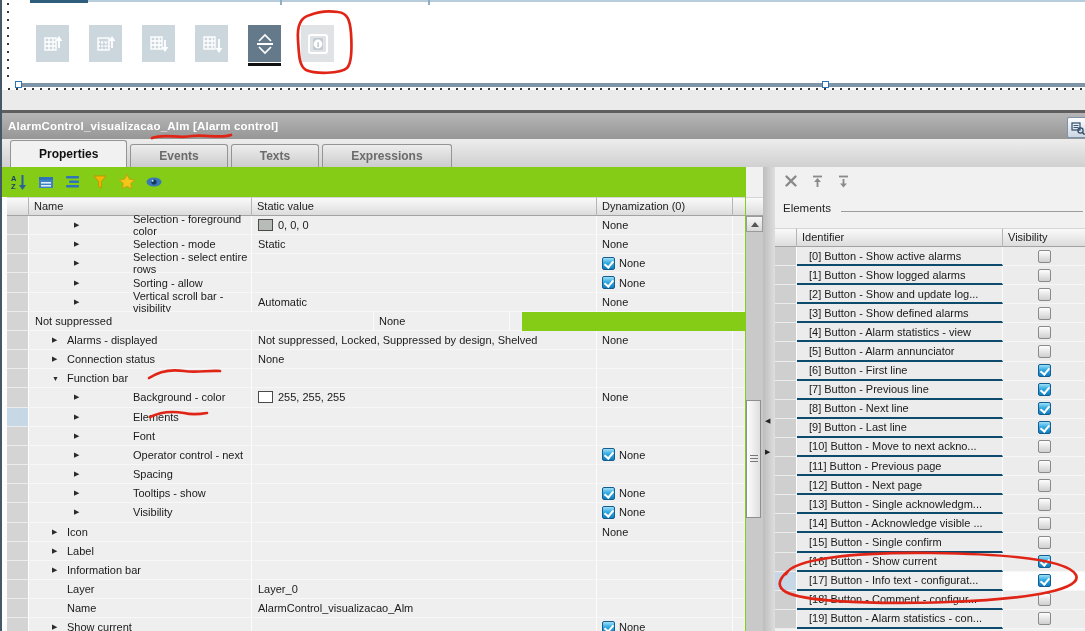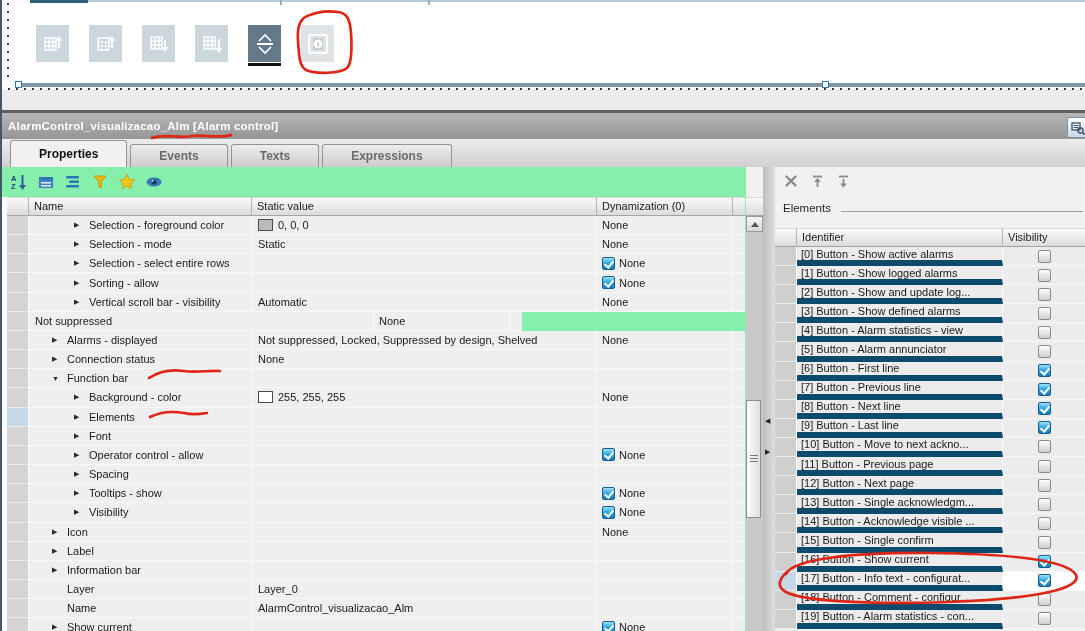--- a/index.html
+++ b/index.html
@@ -18,21 +18,21 @@
           background:repeating-linear-gradient(90deg,#3a3a3a 0 2px,transparent 2px 8px);}
   .sel-bar{position:absolute;left:18px;right:0;top:83px;height:4px;background:#7d95a6;}
   .handle{position:absolute;width:7px;height:7px;background:#fff;border:1.5px solid #2e75b6;box-sizing:border-box;}
   .cv-icons{position:absolute;left:36px;top:25px;display:flex;gap:20px;}
   .cv-btn{width:33px;height:37px;background:#ccd6dd;display:flex;align-items:center;justify-content:center;position:relative;}
   .cv-btn.dark{background:#64798a;}
   .cv-btn.light{background:#dfe3e6;}
   .cv-underline{position:absolute;left:0;bottom:-4px;width:33px;height:3px;background:#111;}
 
   
-  .propwin{position:absolute;left:0;top:90px;width:1085px;height:541px;background:#86efac;}
+  .propwin{position:absolute;left:0;top:90px;width:1085px;height:541px;background:#84cc16;}
   .gap{height:20px;background:#ebebeb;border-bottom:3px solid #5f5f5f;}
   .titlebar{height:26px;background:linear-gradient(180deg,#b6b6b6,#969696);
             display:flex;align-items:center;position:relative;}
   .title-text{color:#fff;font-size:11.5px;font-weight:700;padding-left:8px;letter-spacing:.2px;}
   .corner-btn{position:absolute;right:-4px;top:4px;width:20px;height:19px;
               background:linear-gradient(180deg,#fdfdfd,#ccd6e2);border:1px solid #7a93ad;border-radius:2px;
               display:flex;align-items:center;justify-content:center;}
   .tabstrip{height:28px;background:linear-gradient(180deg,#ededed,#d0d0d0);
             display:flex;align-items:flex-end;padding-left:10px;gap:3px;}
   .tab{height:23px;line-height:23px;padding:0 28px;font-size:12px;color:#6b6b6b;font-weight:600;
@@ -52,21 +52,21 @@
   .hrow{display:flex;height:19px;flex:none;}
   .hcell{background:linear-gradient(180deg,#fafafa,#dcdcdc);border-right:1px solid #b5b5b5;
          border-bottom:1px solid #a3a3a3;border-top:1px solid #d6d6d6;
          font-size:11px;color:#1c1c1c;padding:2px 0 0 5px;box-sizing:border-box;}
   .prow{display:flex;height:19.17px;flex:none;}
   .gcell{width:22px;background:#d4d4d4;border-right:1px solid #fff;border-bottom:1px solid #ececec;box-sizing:border-box;}
   .gcell.gsel{background:#c6d7e5;}
   .ncell{width:223px;background:#efefef;border-right:1px solid #fbfbfb;border-bottom:1px solid #f7f7f7;
          box-sizing:border-box;display:flex;align-items:center;font-size:11px;color:#1a1a1a;}
   .ncell.ind1{padding-left:23px;}
-  .ncell.ind2{padding-left:45px;}
+  .ncell.ind2{padding-left:45px;gap:44px;}
   .arr{width:15px;font-size:7px;color:#2b2b2b;flex:none;}
   .vcell{width:345px;background:#efefef;border-right:1px solid #fbfbfb;border-bottom:1px solid #f7f7f7;
          box-sizing:border-box;display:flex;align-items:center;font-size:11px;color:#1a1a1a;padding-left:6px;gap:5px;}
   .dcell{width:136px;background:#efefef;border-right:1px solid #fbfbfb;border-bottom:1px solid #f7f7f7;
          box-sizing:border-box;display:flex;align-items:center;font-size:11px;color:#1a1a1a;padding-left:5px;gap:4px;}
   .fcell{width:12px;background:#efefef;border-bottom:1px solid #f7f7f7;box-sizing:border-box;}
   .swatch{width:15px;height:12px;border:1px solid #4a4a4a;box-sizing:border-box;flex:none;}
 
   
   .cb{width:13px;height:13px;border:1px solid #8a8a8a;border-radius:2px;box-sizing:border-box;
@@ -97,22 +97,22 @@
   .rightcol{width:310px;display:flex;flex-direction:column;background:#f1f1f1;}
   .rtoolbar{height:28px;display:flex;align-items:center;gap:10px;padding-left:8px;}
   .rtoolbar .ticon{width:16px;height:16px;display:flex;align-items:center;justify-content:center;}
   .rlabelrow{height:26px;display:flex;align-items:center;padding-left:8px;}
   .rlabel{font-size:11.5px;color:#222;}
   .rline{flex:1;height:1px;background:#9c9c9c;margin:6px 2px 0 10px;}
   .rspacer{height:7px;}
   .erow{display:flex;height:19.1px;flex:none;}
   .egut{width:22px;background:#cfcfcf;border-right:1px solid #fff;border-bottom:1px solid #ececec;box-sizing:border-box;}
   .egut.gsel{background:#c6d7e5;}
-  .eid{width:206px;background:#ececec;border-right:1px solid #fbfbfb;border-bottom:6px solid #0c4a6e;
-       box-sizing:border-box;display:flex;align-items:center;font-size:11px;color:#1a1a1a;padding-left:4px;white-space:nowrap;overflow:hidden;}
+  .eid{width:206px;background:#ececec;border-right:1px solid #fbfbfb;border-bottom:2px solid #0c4a6e;
+       box-sizing:border-box;display:flex;align-items:center;font-size:11px;color:#1a1a1a;padding-left:12px;white-space:nowrap;overflow:hidden;}
   .evis{width:82px;background:#ececec;border-bottom:1px solid #f7f7f7;box-sizing:border-box;
         display:flex;align-items:center;justify-content:center;}
   .evis.sel{background:#ffffff;}
 
   
   .ink{position:absolute;left:0;top:0;z-index:60;pointer-events:none;}
 </style>
 </head>
 <body>
 
@@ -424,21 +424,21 @@
                     <span>Font</span>
                   </div>
                   <div class="vcell"></div>
                   <div class="dcell"></div>
                   <div class="fcell"></div>
                 </div>
                 <div class="prow">
                   <div class="gcell"></div>
                   <div class="ncell ind2">
                     <span class="arr">▶</span>
-                    <span>Operator control - allow</span>
+                    <span>Operator control - next</span>
                   </div>
                   <div class="vcell"></div>
                   <div class="dcell">
                     <span class="cb on"></span>
                     <span>None</span>
                   </div>
                   <div class="fcell"></div>
                 </div>
                 <div class="prow">
                   <div class="gcell"></div>

